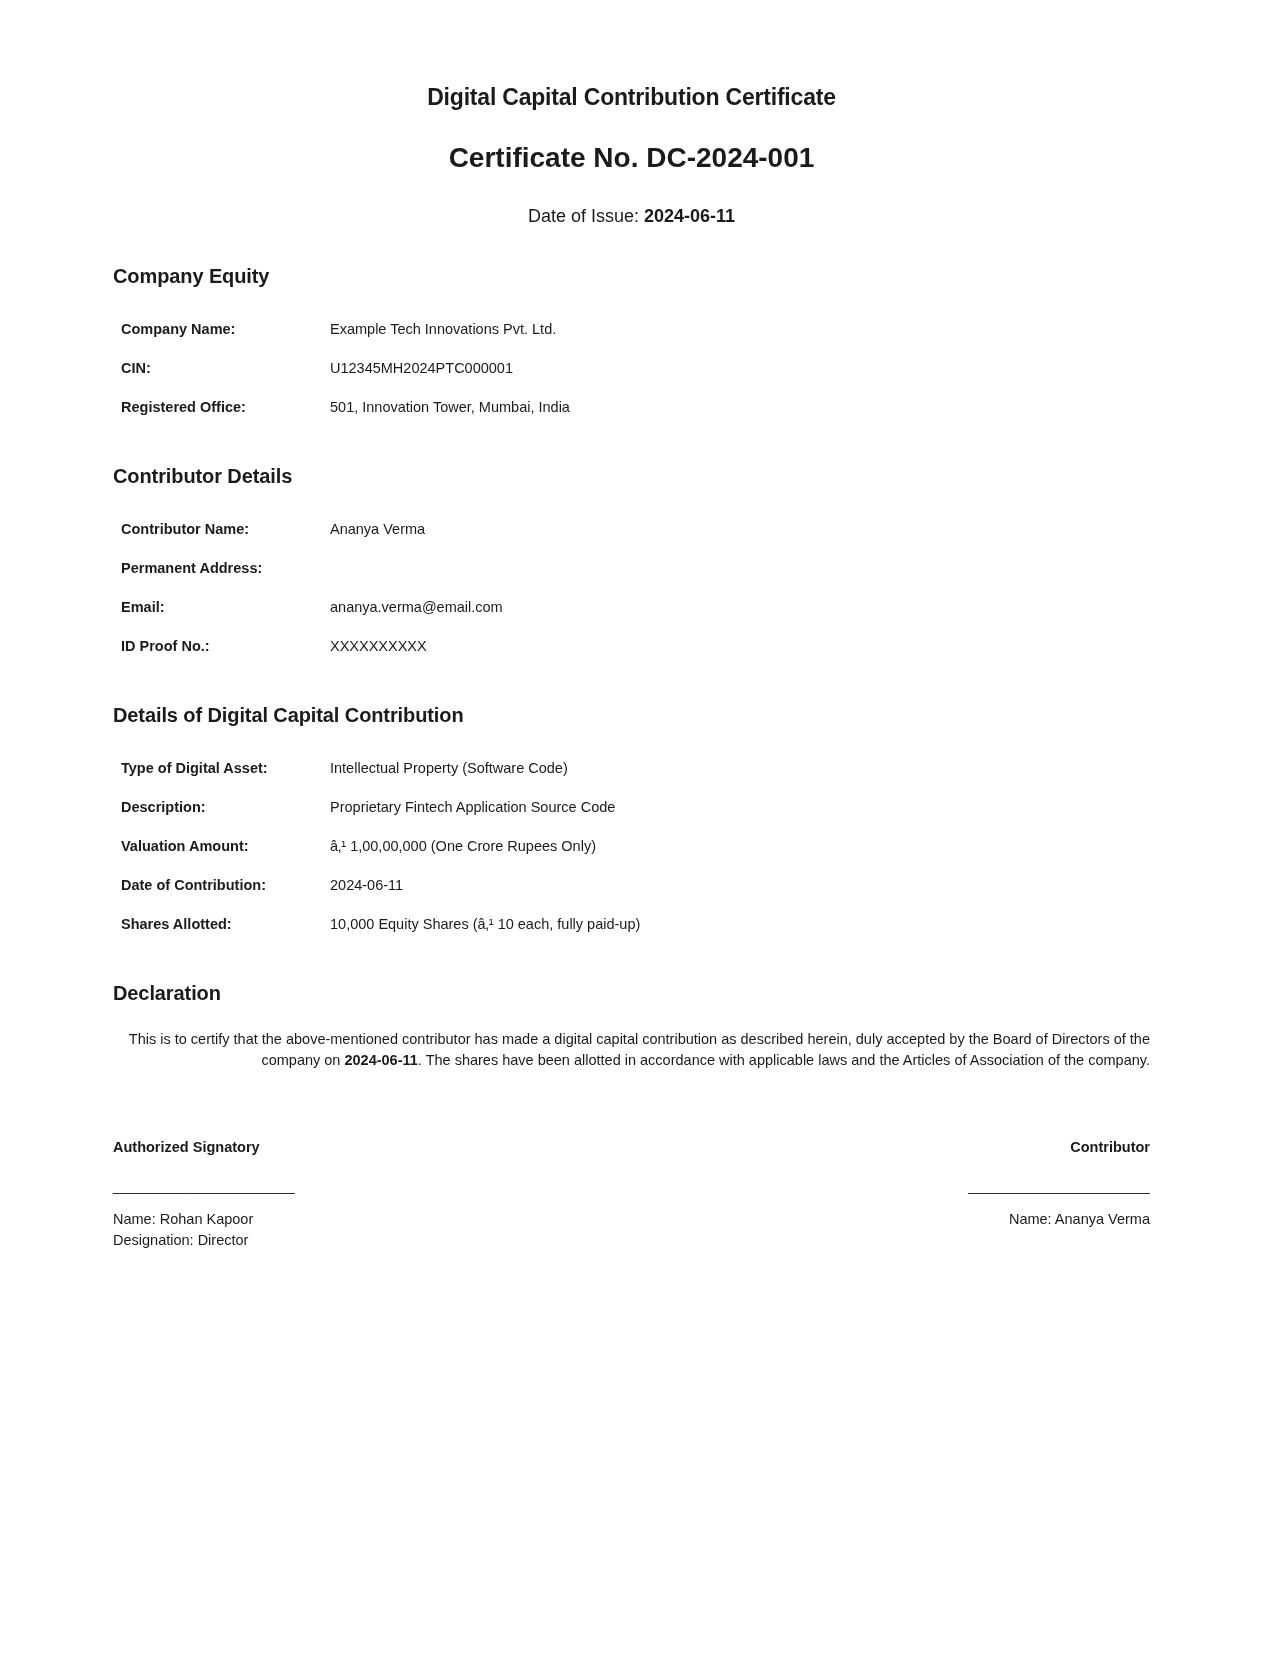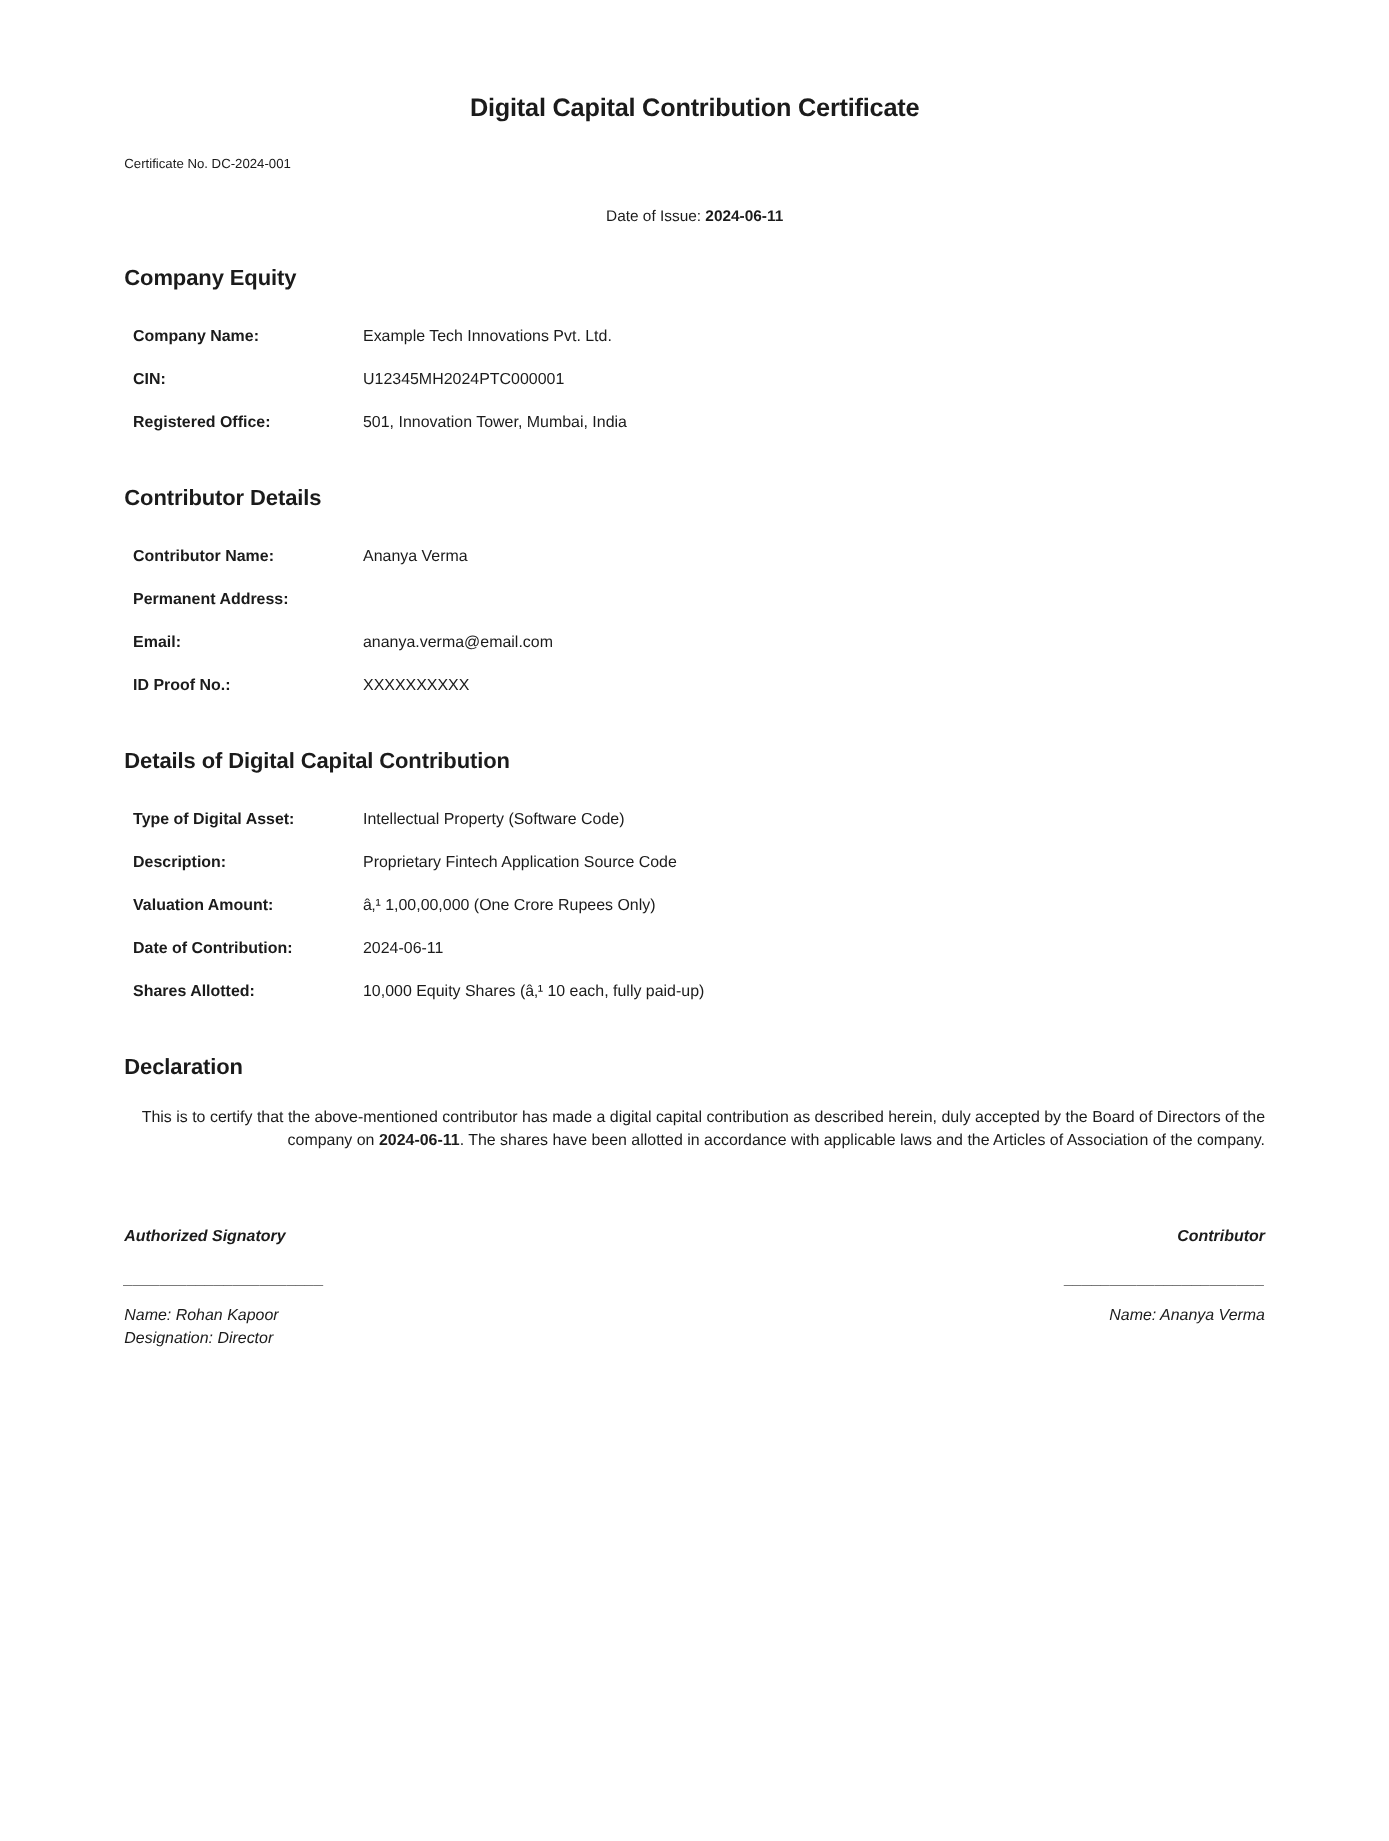--- a/index.html
+++ b/index.html
@@ -20,27 +20,27 @@
   }
   h1.title {
     font-size: 23px;
     font-weight: 700;
     line-height: 1.2;
     text-align: center;
     margin: 84px 0 0 0;
     letter-spacing: -0.2px;
   }
   .cert-no {
-    font-size: 12px;
-    font-weight: 400;
-    text-align: left;
+    font-size: 28px;
+    font-weight: 700;
+    text-align: center;
     margin-top: 30px;
   }
   .date-issue {
-    font-size: 14px;
+    font-size: 18px;
     text-align: center;
     margin-top: 32px;
     margin-bottom: 18px;
   }
   h2.section {
     font-size: 20px;
     font-weight: 700;
     margin: 38px 0 22px 0;
     letter-spacing: -0.1px;
   }
@@ -63,21 +63,20 @@
   }
   p.declaration {
     margin: 24px 0 0 0;
     line-height: 21px;
     text-align: right;
   }
   .sig-block {
     display: flex;
     justify-content: space-between;
     margin-top: 66px;
-    font-style: italic;
   }
   .sig-col.right {
     text-align: right;
   }
   .sig-role {
     font-weight: 700;
     line-height: 21px;
   }
   .sig-line {
     margin-top: 18px;

